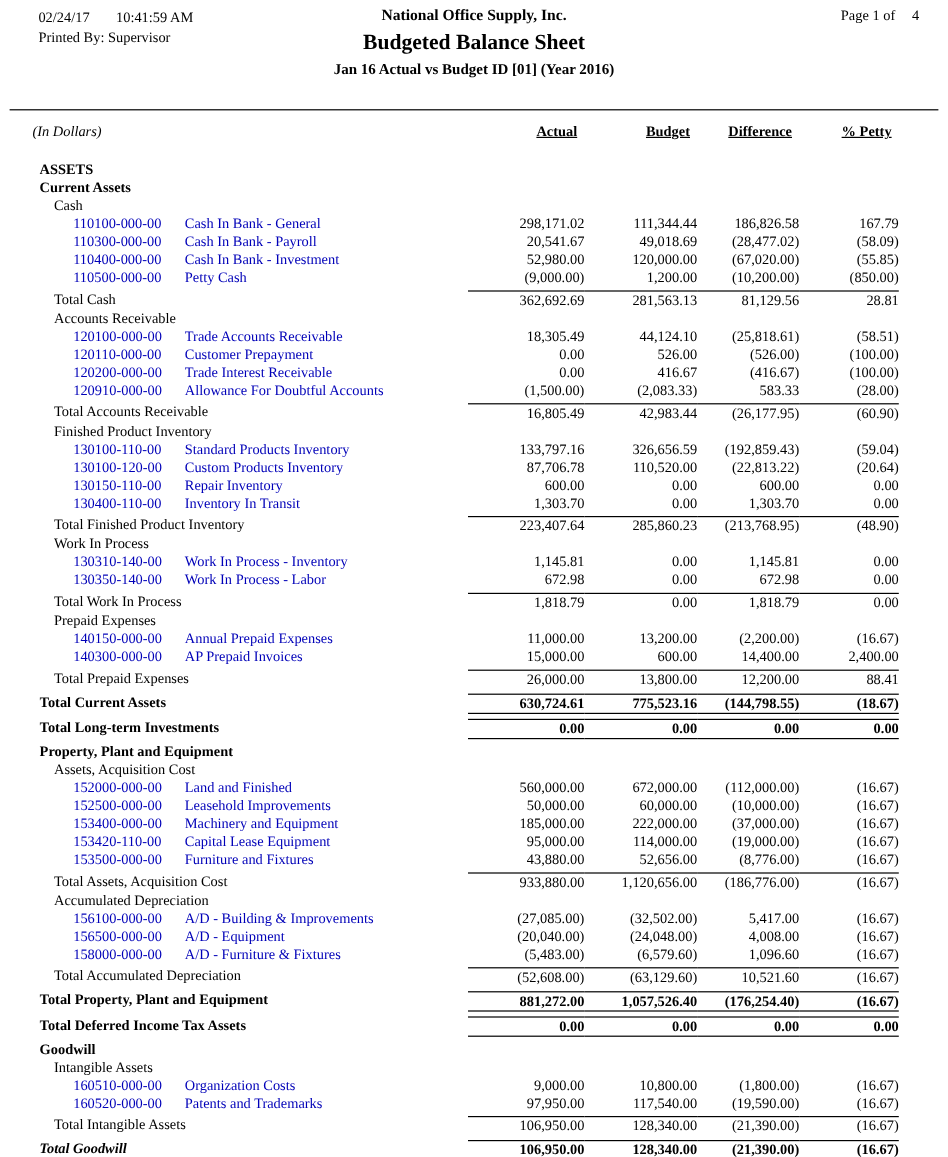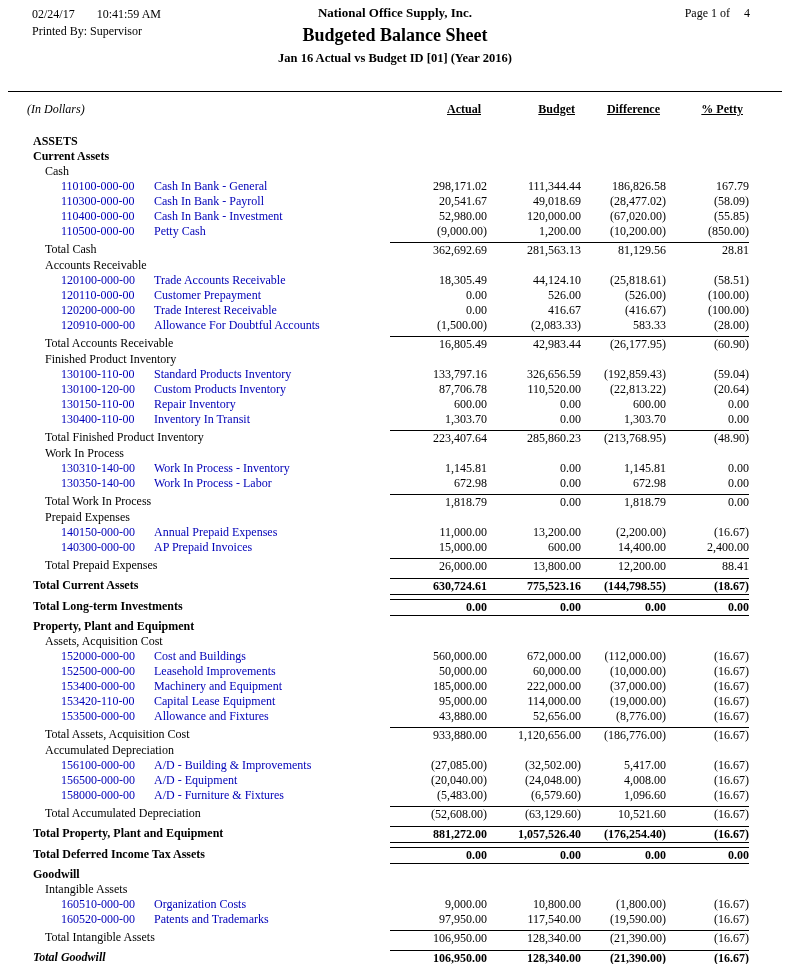--- a/index.html
+++ b/index.html
@@ -20,21 +20,21 @@
   
   .report-header {
     position: relative;
     height: 92px;
     margin: 0 8px;
     border-bottom: 1px solid var(--rule, #000);
   }
   .hd-left { position: absolute; left: 24px; top: 6px; line-height: 17px; }
   .hd-left .dt span { display: inline-block; }
   .hd-left .time { margin-left: 22px; }
-  .hd-right { position: absolute; right: 32px; top: 6px; }
+  .hd-right { position: absolute; right: 16px; top: 6px; }
   .hd-right .pgnum { display: inline-block; margin-left: 14px; }
   .hd-center { position: absolute; left: 0; right: 0; top: 5px; text-align: center; }
   .company { font-weight: bold; font-size: 13px; }
   .title { font-weight: bold; font-size: 18px; margin-top: 4px; }
   .subtitle { font-weight: bold; font-size: 12.5px; margin-top: 5px; }
 
   
   .row {
     display: grid;
     grid-template-columns: 357px 97px 94px 85px 83px;
@@ -323,21 +323,21 @@
         <div class="num"></div>
       </div>
       <div class="row group">
         <div class="lbl">Assets, Acquisition Cost</div>
         <div class="num"></div>
         <div class="num"></div>
         <div class="num"></div>
         <div class="num"></div>
       </div>
       <div class="row account">
-        <div class="lbl"><span class="code">152000-000-00</span><span class="acct">Cost and Buildings</span></div>
+        <div class="lbl"><span class="code">152000-000-00</span><span class="acct">Land and Finished</span></div>
         <div class="num">560,000.00</div>
         <div class="num">672,000.00</div>
         <div class="num">(112,000.00)</div>
         <div class="num">(16.67)</div>
       </div>
       <div class="row account">
         <div class="lbl"><span class="code">152500-000-00</span><span class="acct">Leasehold Improvements</span></div>
         <div class="num">50,000.00</div>
         <div class="num">60,000.00</div>
         <div class="num">(10,000.00)</div>
@@ -351,21 +351,21 @@
         <div class="num">(16.67)</div>
       </div>
       <div class="row account">
         <div class="lbl"><span class="code">153420-110-00</span><span class="acct">Capital Lease Equipment</span></div>
         <div class="num">95,000.00</div>
         <div class="num">114,000.00</div>
         <div class="num">(19,000.00)</div>
         <div class="num">(16.67)</div>
       </div>
       <div class="row account">
-        <div class="lbl"><span class="code">153500-000-00</span><span class="acct">Allowance and Fixtures</span></div>
+        <div class="lbl"><span class="code">153500-000-00</span><span class="acct">Furniture and Fixtures</span></div>
         <div class="num">43,880.00</div>
         <div class="num">52,656.00</div>
         <div class="num">(8,776.00)</div>
         <div class="num">(16.67)</div>
       </div>
       <div class="row total">
         <div class="lbl">Total Assets, Acquisition Cost</div>
         <div class="num">933,880.00</div>
         <div class="num">1,120,656.00</div>
         <div class="num">(186,776.00)</div>

